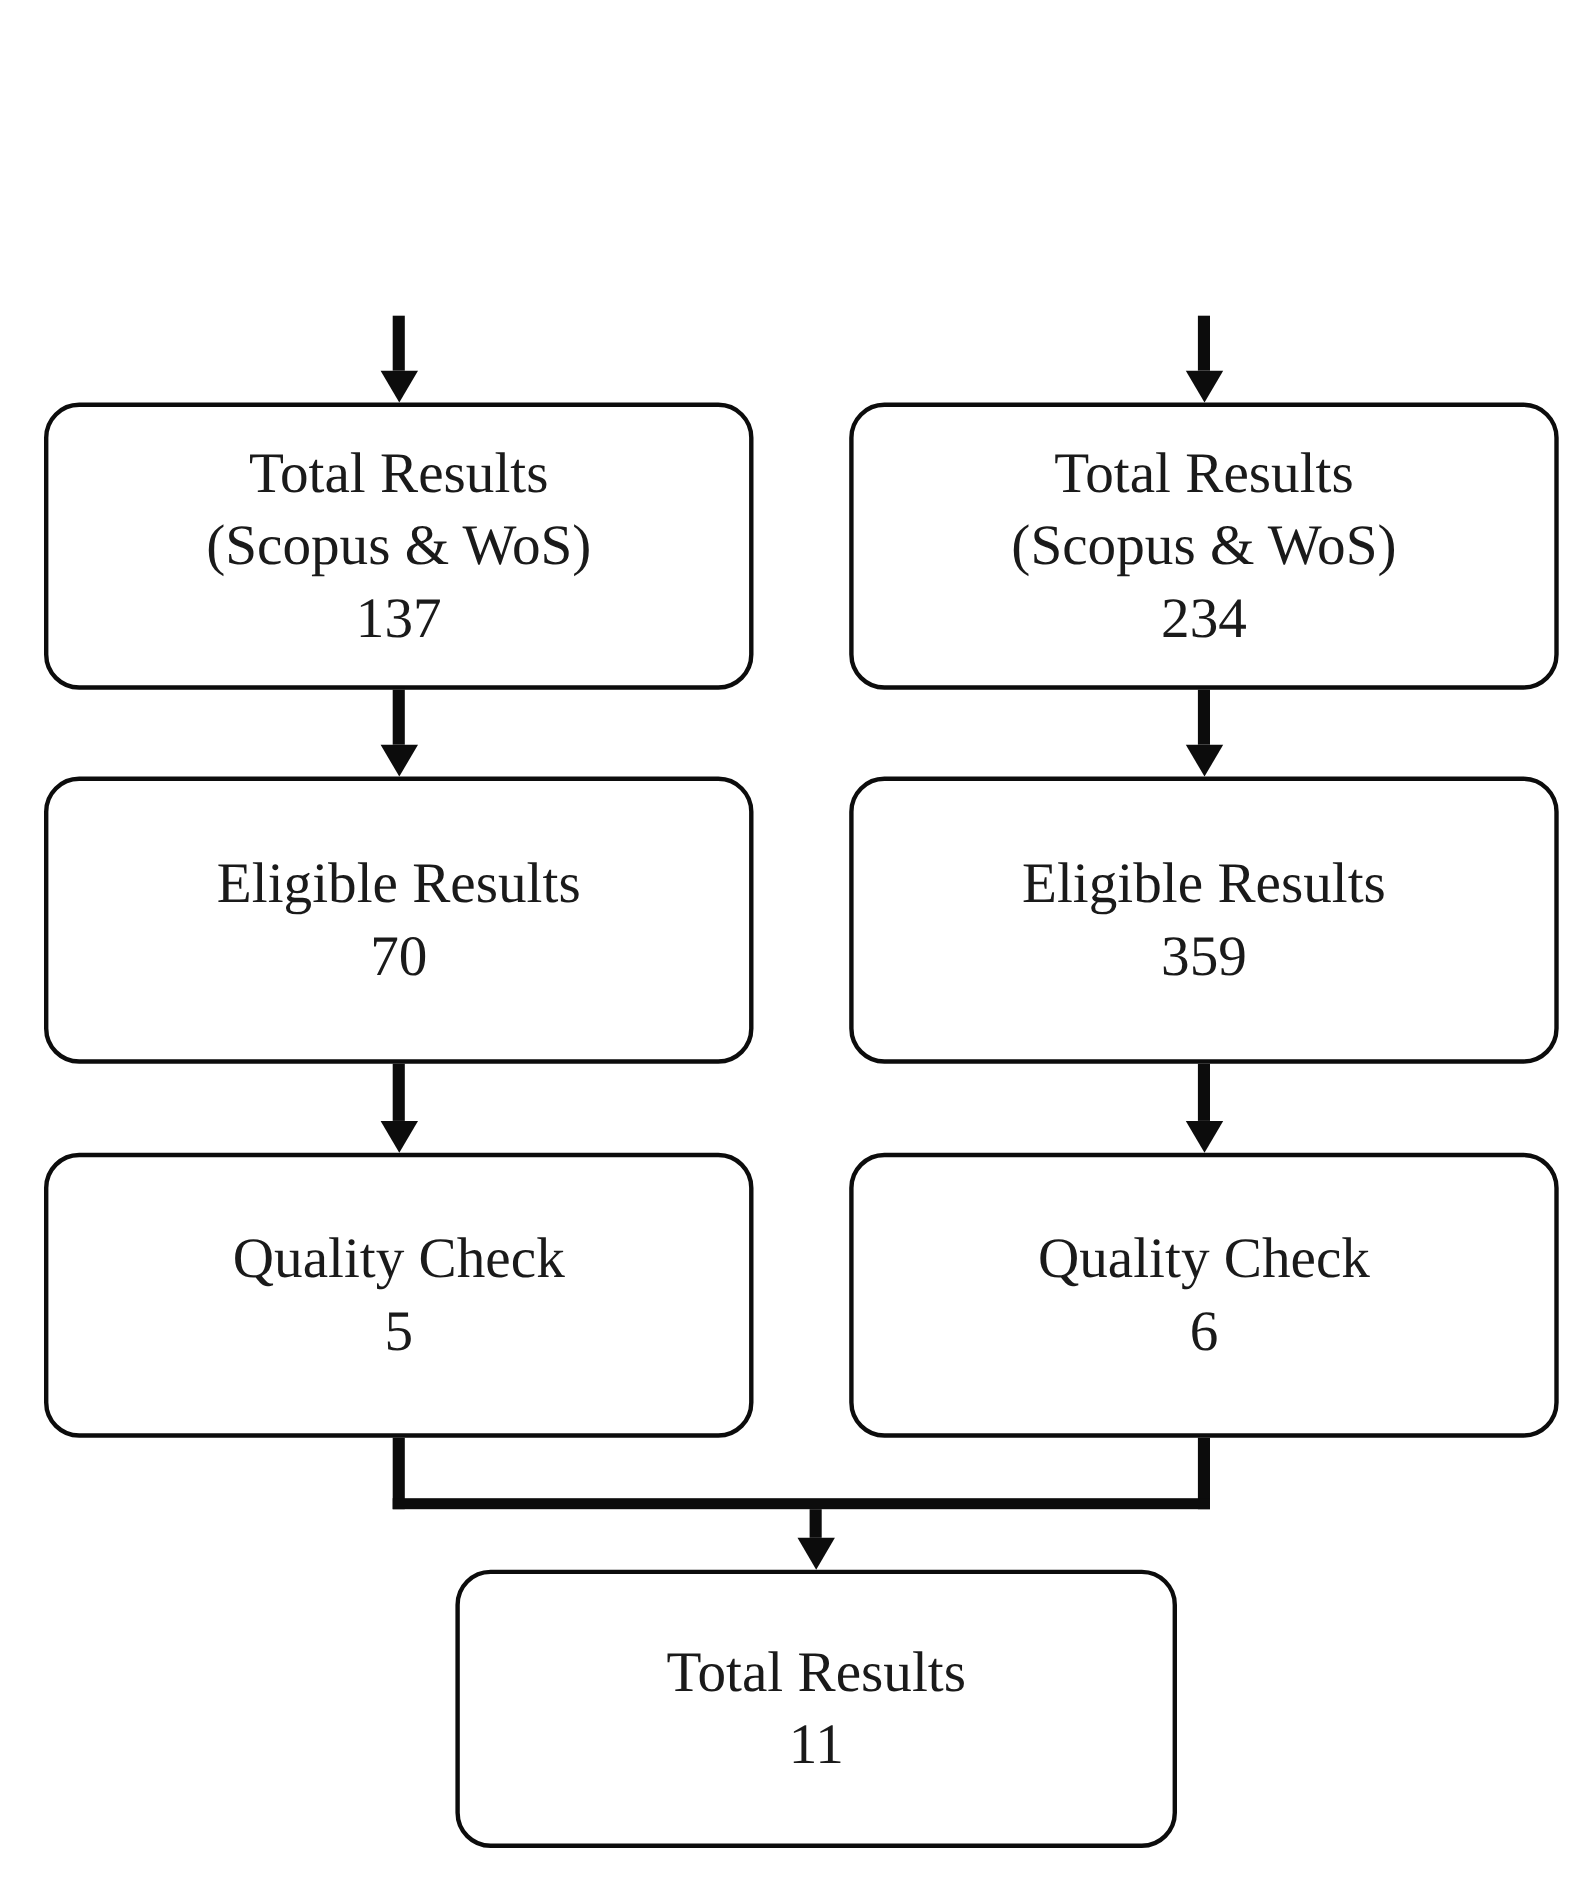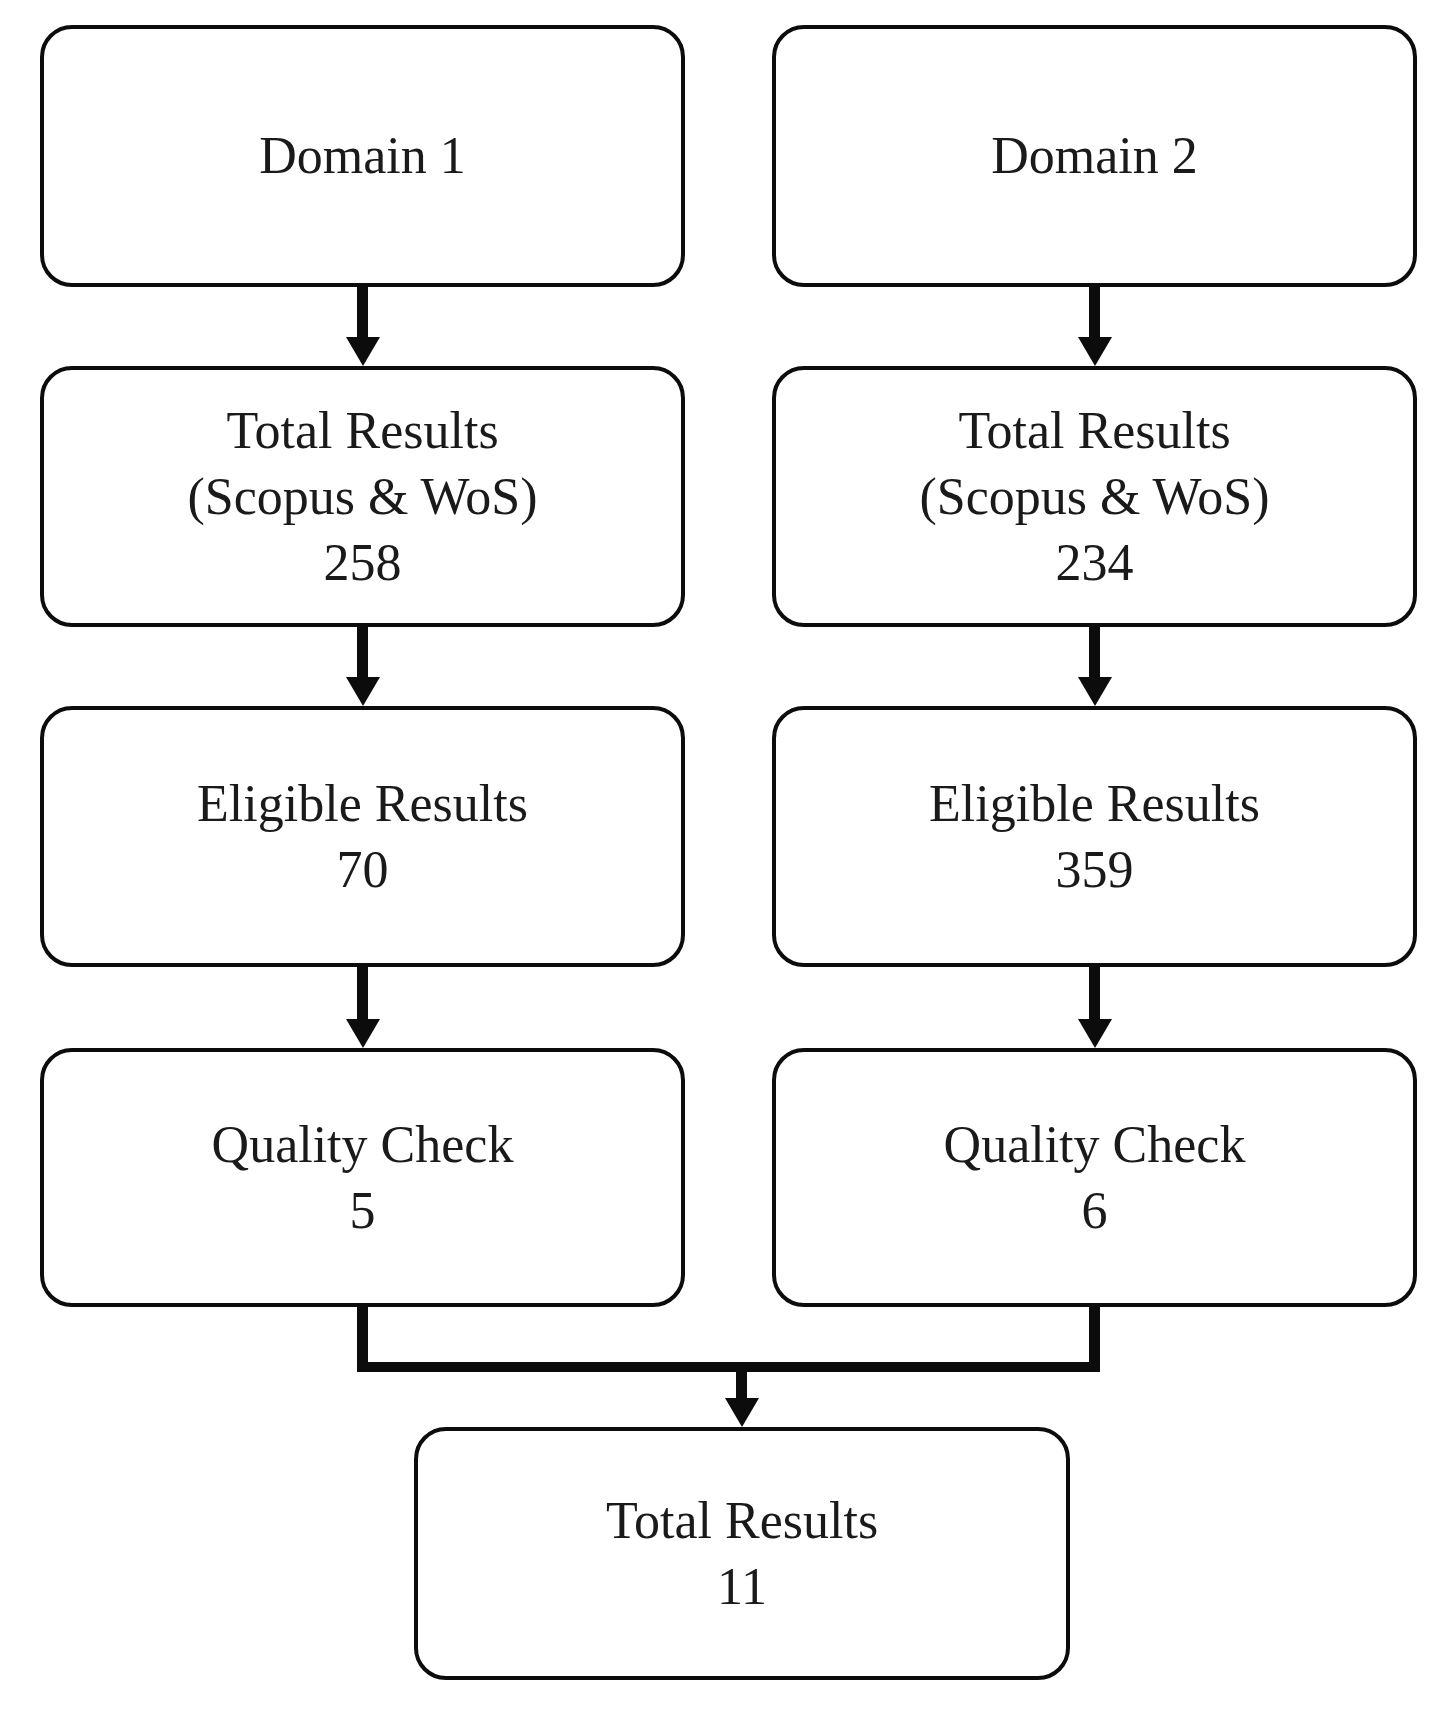--- a/index.html
+++ b/index.html
@@ -51,52 +51,46 @@
     position: absolute;
     height: 10px;
     background: #0c0c0c;
   }
 </style>
 </head>
 <body>
 
 <div id="canvas">
 
-  <div class="box" style="left:40px; top:25px; width:645px; height:262px">
-    <span class="line">Domain 1</span>
-  </div>
 
   <div class="vstem" style="left:357px; top:287px; height:50px"></div>
   <div class="ahead" style="left:346px; top:337px"></div>
 
   <div class="box" style="left:40px; top:366px; width:645px; height:261px">
     <span class="line">Total Results</span>
     <span class="line">(Scopus &amp; WoS)</span>
-    <span class="line">258</span>
+    <span class="line">137</span>
   </div>
 
   <div class="vstem" style="left:357px; top:627px; height:50px"></div>
   <div class="ahead" style="left:346px; top:677px"></div>
 
   <div class="box" style="left:40px; top:706px; width:645px; height:261px">
     <span class="line">Eligible Results</span>
     <span class="line">70</span>
   </div>
 
   <div class="vstem" style="left:357px; top:967px; height:52px"></div>
   <div class="ahead" style="left:346px; top:1019px"></div>
 
   <div class="box" style="left:40px; top:1048px; width:645px; height:259px">
     <span class="line">Quality Check</span>
     <span class="line">5</span>
   </div>
 
-  <div class="box" style="left:772px; top:25px; width:645px; height:262px">
-    <span class="line">Domain 2</span>
-  </div>
 
   <div class="vstem" style="left:1089px; top:287px; height:50px"></div>
   <div class="ahead" style="left:1078px; top:337px"></div>
 
   <div class="box" style="left:772px; top:366px; width:645px; height:261px">
     <span class="line">Total Results</span>
     <span class="line">(Scopus &amp; WoS)</span>
     <span class="line">234</span>
   </div>
 

